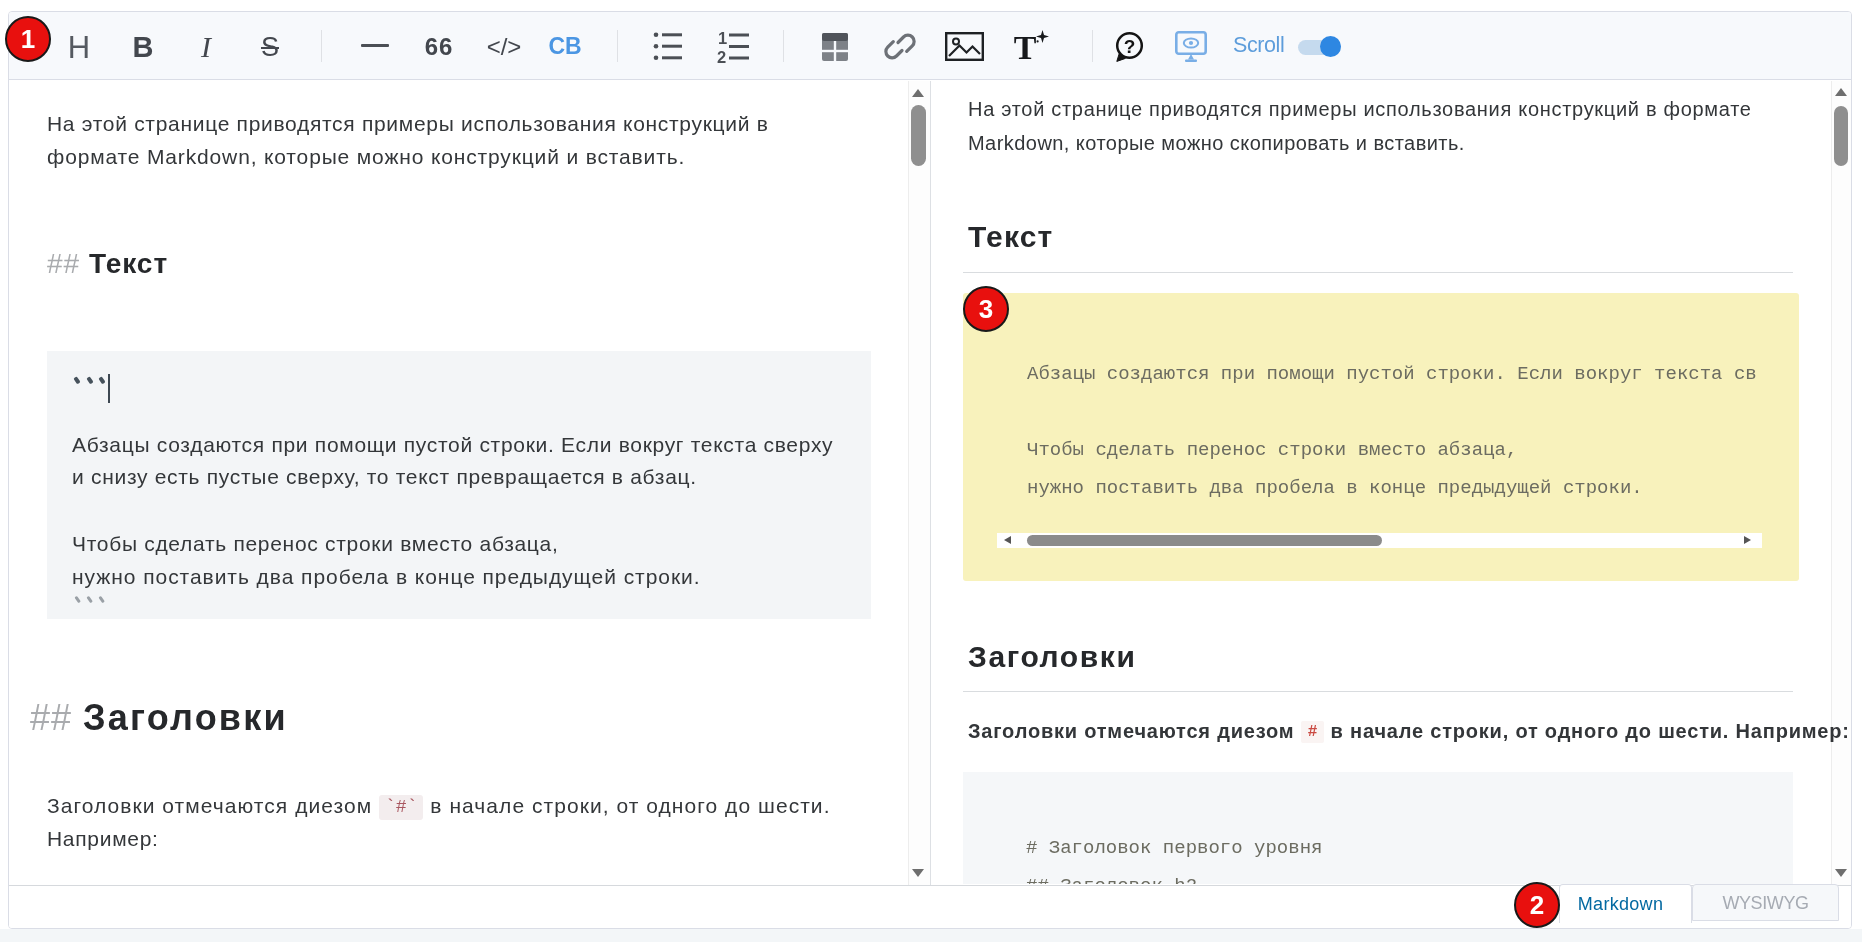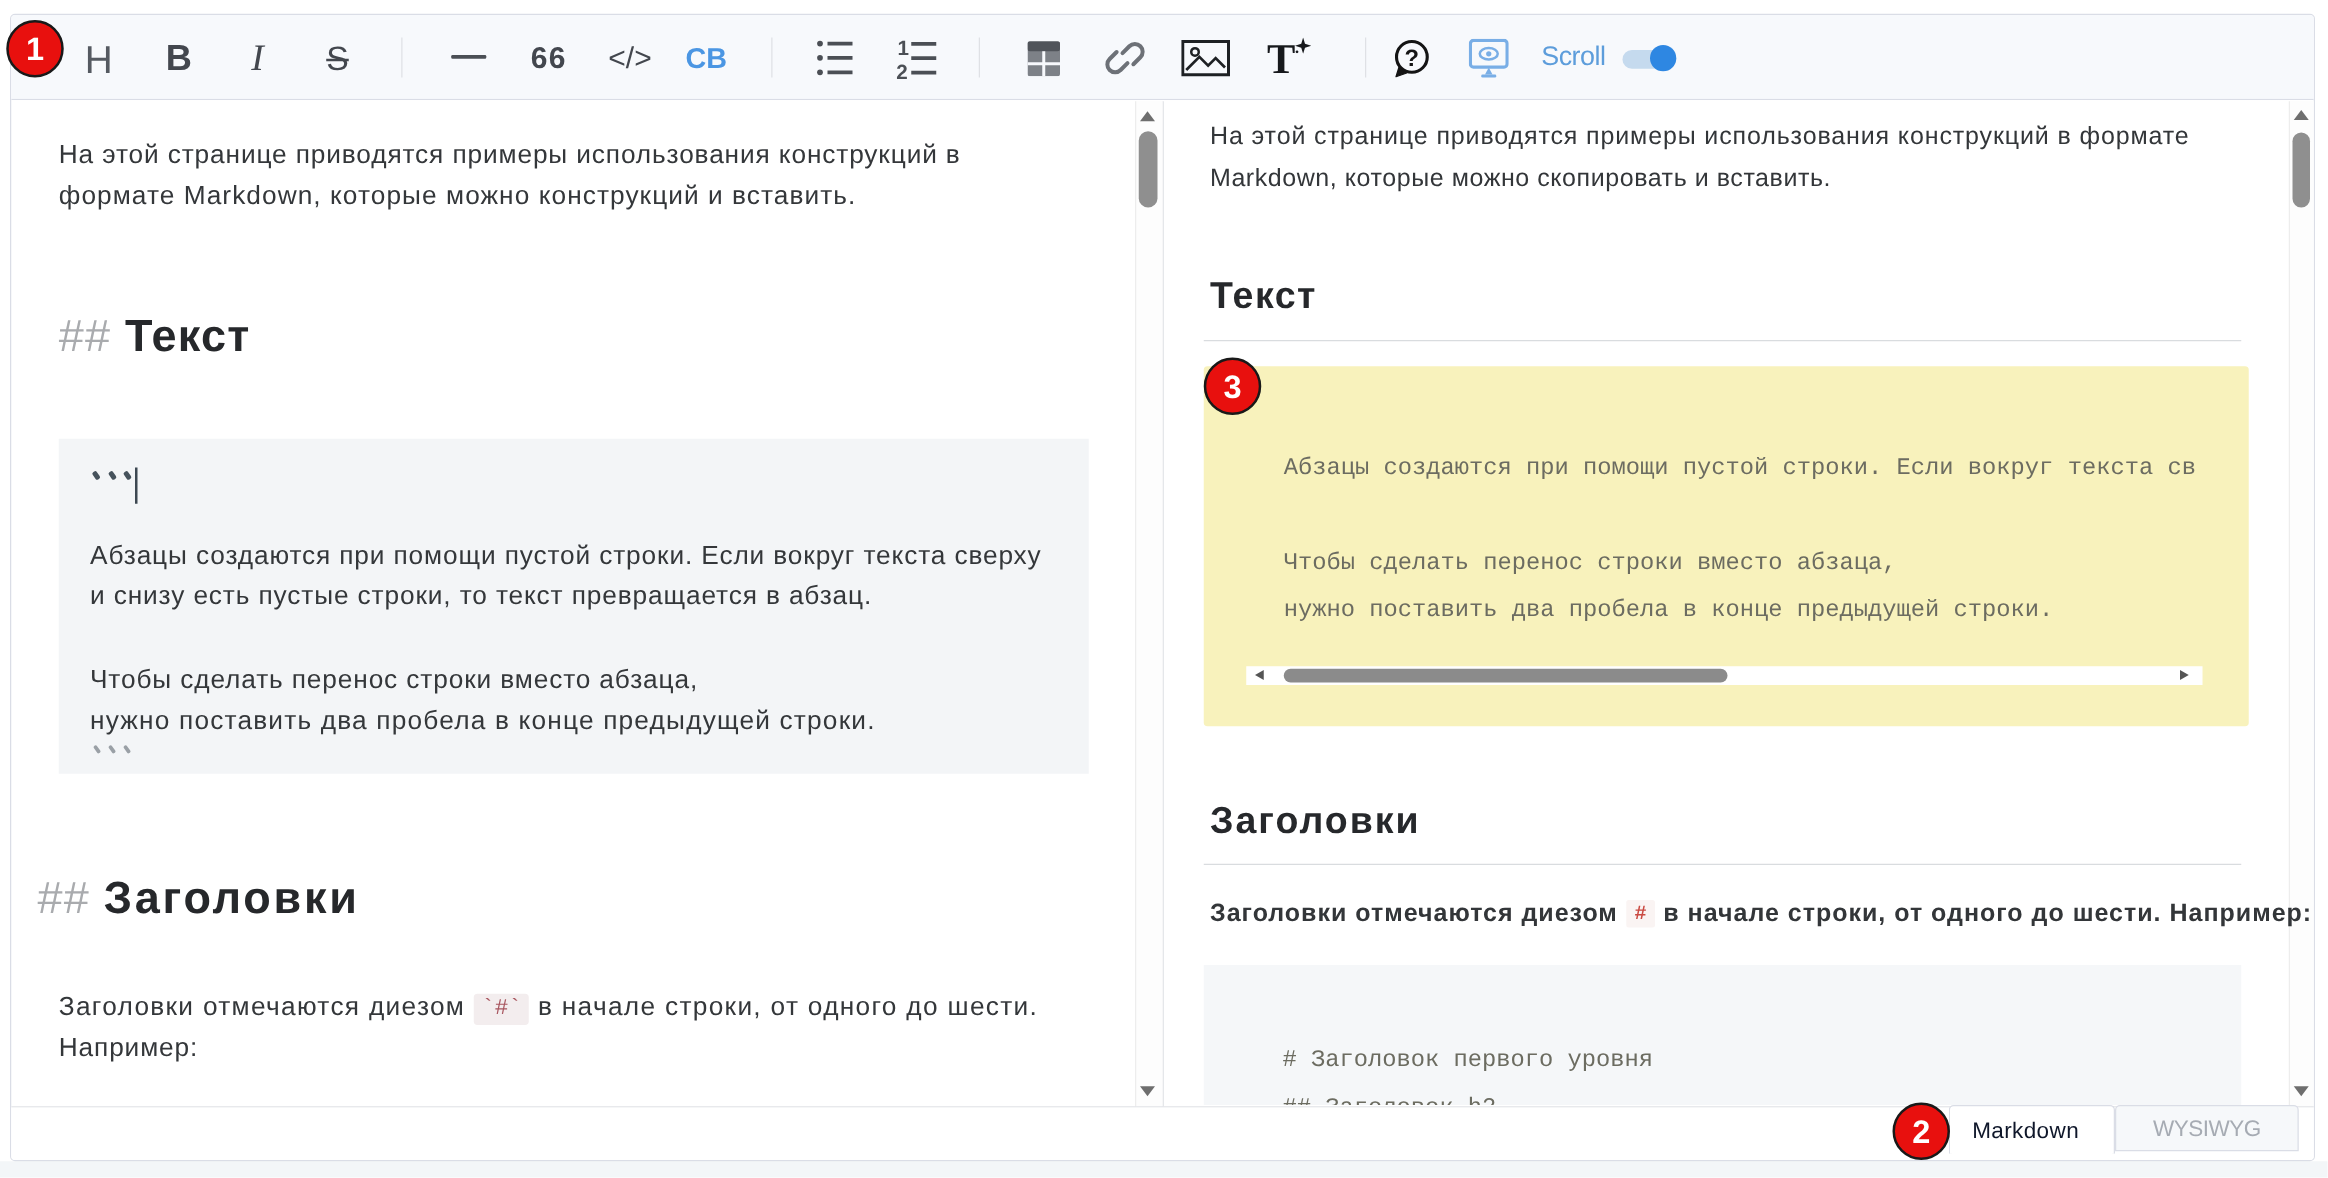--- a/index.html
+++ b/index.html
@@ -102,28 +102,28 @@
 <div class="abs" style="left:911px;top:105px;width:15px;height:61px;border-radius:7.5px;background:#8f8f8f;"></div>
 <div class="abs" style="left:912px;top:869px;width:0;height:0;border-left:6px solid transparent;border-right:6px solid transparent;border-top:8px solid #6e6e6e;"></div>
 
 <div class="abs" style="left:1831px;top:81px;width:20px;height:804px;background:#fdfdfd;border-left:1px solid #ededed;"></div>
 <div class="abs" style="left:1835px;top:88px;width:0;height:0;border-left:6px solid transparent;border-right:6px solid transparent;border-bottom:8px solid #6e6e6e;"></div>
 <div class="abs" style="left:1834px;top:106px;width:14px;height:60px;border-radius:7px;background:#8f8f8f;"></div>
 <div class="abs" style="left:1835px;top:869px;width:0;height:0;border-left:6px solid transparent;border-right:6px solid transparent;border-top:8px solid #6e6e6e;"></div>
 
 <div class="ln lt" style="left:47px;top:111.8px;">На этой странице приводятся примеры использования конструкций в</div>
 <div class="ln lt" style="left:47px;top:145.3px;letter-spacing:0.85px;">формате Markdown, которые можно конструкций и вставить.</div>
-<div class="ln" style="left:47px;top:247.5px;font-size:36px;letter-spacing:1px;"><span style="color:#a9abae;">##</span> <span style="font-weight:bold;color:#26282b;">Текст</span></div>
+<div class="ln" style="left:47px;top:247.5px;font-size:28px;letter-spacing:1px;"><span style="color:#a9abae;">##</span> <span style="font-weight:bold;color:#26282b;">Текст</span></div>
 <div class="abs" style="left:47px;top:351px;width:824px;height:268px;background:#f3f5f7;"></div>
 <div class="abs tick" style="left:75px;top:377px;"></div>
 <div class="abs tick" style="left:88px;top:377px;"></div>
 <div class="abs tick" style="left:100px;top:377px;"></div>
 <div class="abs" style="left:107.8px;top:373.5px;width:2px;height:29.5px;background:#3d4852;"></div>
 <div class="ln lt" style="left:72px;top:433px;">Абзацы создаются при помощи пустой строки. Если вокруг текста сверху</div>
-<div class="ln lt" style="left:72px;top:465.3px;">и снизу есть пустые строки, то текст превращается в абзац.</div>
+<div class="ln lt" style="left:72px;top:465.3px;">и снизу есть пустые сверху, то текст превращается в абзац.</div>
 <div class="ln lt" style="left:72px;top:531.6px;">Чтобы сделать перенос строки вместо абзаца,</div>
 <div class="ln lt" style="left:72px;top:565px;letter-spacing:0.95px;">нужно поставить два пробела в конце предыдущей строки.</div>
 <div class="abs tick2" style="left:75.5px;top:595.5px;"></div>
 <div class="abs tick2" style="left:88px;top:595.5px;"></div>
 <div class="abs tick2" style="left:99.5px;top:595.5px;"></div>
 <div class="ln" style="left:30px;top:697.4px;font-size:36px;letter-spacing:1px;"><span style="color:#a9abae;">##</span> <span style="font-weight:bold;color:#26282b;letter-spacing:2.2px;">Заголовки</span></div>
 <div class="ln lt" style="left:47px;top:794px;letter-spacing:1.05px;">Заголовки отмечаются диезом <span class="mono chipL">`#`</span> в начале строки, от одного до шести.</div>
 <div class="ln lt" style="left:47px;top:827px;">Например:</div>
 
 <div class="ln rt" style="left:968px;top:98px;">На этой странице приводятся примеры использования конструкций в формате</div>
@@ -141,17 +141,17 @@
 <div class="ln" style="left:968px;top:639.5px;font-size:30px;font-weight:bold;color:#26282b;letter-spacing:1.6px;">Заголовки</div>
 <div class="abs" style="left:963px;top:691px;width:830px;height:1px;background:#d9dcdf;"></div>
 <div class="ln rt" style="left:968px;top:720px;letter-spacing:0.8px;font-weight:bold;">Заголовки отмечаются диезом <span class="mono chipR">#</span> в начале строки, от одного до шести. Например:</div>
 <div class="abs" style="left:963px;top:772px;width:830px;height:112px;background:#f5f7f9;overflow:hidden;">
   <div class="ln mono mt" style="left:63px;top:65px;"># Заголовок первого уровня</div>
   <div class="ln mono mt" style="left:63px;top:103px;">## Заголовок h2</div>
 </div>
 
 <div class="abs" style="left:9px;top:885px;width:1842px;height:43px;background:#fff;border-top:1px solid #d6d9dd;border-radius:0 0 3px 3px;"></div>
 <div class="abs" style="left:1692px;top:884px;width:147px;height:37px;background:#f6f8fa;border:1px solid #dadde6;border-radius:4px 4px 0 0;text-align:center;line-height:37px;font-size:18px;color:#a6abb3;letter-spacing:-0.4px;">WYSIWYG</div>
-<div class="abs" style="left:1559px;top:884px;width:133px;height:39px;background:#fff;border:1px solid #dadde6;border-bottom:none;border-radius:4px 4px 0 0;text-align:center;line-height:39px;font-size:18px;color:#0f172a;letter-spacing:0.3px;padding-right:10px;">Markdown</div>
+<div class="abs" style="left:1559px;top:884px;width:133px;height:39px;background:#fff;border:1px solid #dadde6;border-bottom:none;border-radius:4px 4px 0 0;text-align:center;line-height:39px;font-size:18px;color:#0369a1;letter-spacing:0.3px;padding-right:10px;">Markdown</div>
 
 <div class="abs" style="left:5px;top:16px;width:46px;height:46px;border-radius:50%;background:#e8100e;border:2px solid #191919;text-align:center;line-height:42px;font-size:26px;font-weight:bold;color:#fff;">1</div>
 <div class="abs" style="left:1514px;top:882px;width:46px;height:46px;border-radius:50%;background:#e8100e;border:2px solid #191919;text-align:center;line-height:42px;font-size:26px;font-weight:bold;color:#fff;">2</div>
 <div class="abs" style="left:963px;top:286px;width:46px;height:46px;border-radius:50%;background:#e8100e;border:2px solid #191919;text-align:center;line-height:42px;font-size:26px;font-weight:bold;color:#fff;">3</div>
 
 </body></html>

